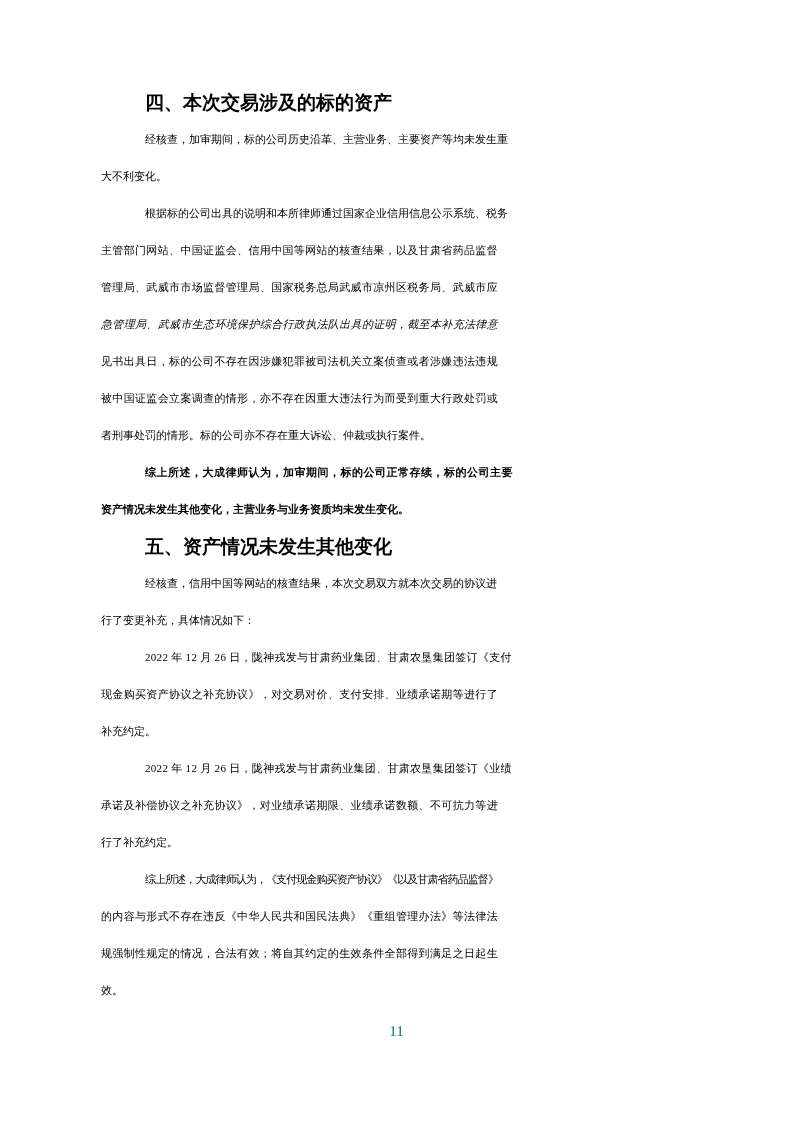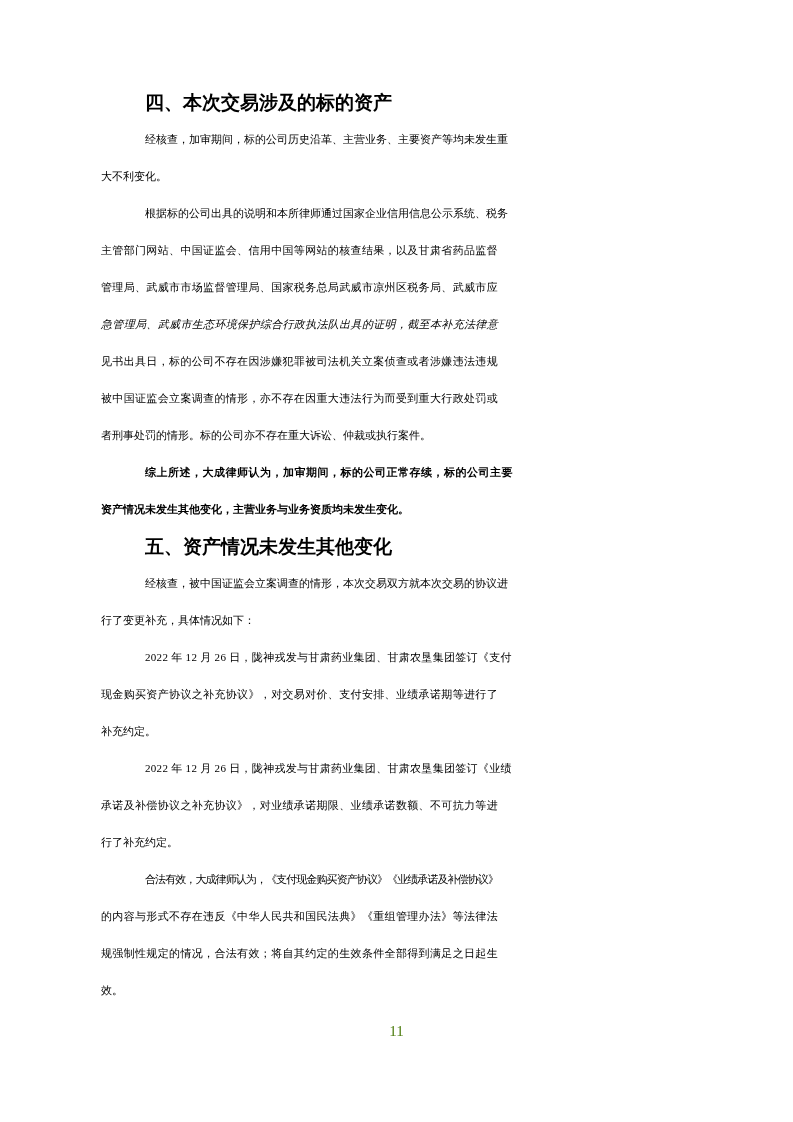--- a/index.html
+++ b/index.html
@@ -34,21 +34,21 @@
     font-weight: bold;
   }
   .block.body-bold .line { font-weight: bold; }
   .footer {
     position: absolute;
     left: 0; top: 1023px;
     width: 793px;
     text-align: center;
     font-size: 15px;
     line-height: 17px;
-    color: #4d7c0f;
+    color: #0f766e;
   }
 </style>
 </head>
 <body>
 
 <div class="page">
   <div class="content">
       <div class="block heading">
         <div class="line first"><span class="t">四、本次交易涉及的标的资产</span></div>
       </div>
@@ -66,34 +66,34 @@
         <div class="line"><span class="t">者刑事处罚的情形。标的公司亦不存在重大诉讼、仲裁或执行案件。</span></div>
       </div>
       <div class="block body-bold">
         <div class="line first fill"><span class="t" style="letter-spacing: 0.5px;">综上所述，大成律师认为，加审期间，标的公司正常存续，标的公司主要</span></div>
         <div class="line"><span class="t">资产情况未发生其他变化，主营业务与业务资质均未发生变化。</span></div>
       </div>
       <div class="block heading">
         <div class="line first"><span class="t">五、资产情况未发生其他变化</span></div>
       </div>
       <div class="block body">
-        <div class="line first fill"><span class="t" style="letter-spacing: 0px;">经核查，被中国证监会立案调查的情形，本次交易双方就本次交易的协议进</span></div>
+        <div class="line first fill"><span class="t" style="letter-spacing: 0px;">经核查，信用中国等网站的核查结果，本次交易双方就本次交易的协议进</span></div>
         <div class="line"><span class="t">行了变更补充，具体情况如下：</span></div>
       </div>
       <div class="block body">
         <div class="line first fill"><span class="t" style="letter-spacing: 0.3px;">2022 年 12 月 26 日，陇神戎发与甘肃药业集团、甘肃农垦集团签订《支付</span></div>
         <div class="line fill"><span class="t" style="letter-spacing: 0.342857px;">现金购买资产协议之补充协议》，对交易对价、支付安排、业绩承诺期等进行了</span></div>
         <div class="line"><span class="t">补充约定。</span></div>
       </div>
       <div class="block body">
         <div class="line first fill"><span class="t" style="letter-spacing: 0.3px;">2022 年 12 月 26 日，陇神戎发与甘肃药业集团、甘肃农垦集团签订《业绩</span></div>
         <div class="line fill"><span class="t" style="letter-spacing: 0.342857px;">承诺及补偿协议之补充协议》，对业绩承诺期限、业绩承诺数额、不可抗力等进</span></div>
         <div class="line"><span class="t">行了补充约定。</span></div>
       </div>
       <div class="block body">
-        <div class="line first fill"><span class="t" style="letter-spacing: -0.914286px;">合法有效，大成律师认为，《支付现金购买资产协议》《业绩承诺及补偿协议》</span></div>
+        <div class="line first fill"><span class="t" style="letter-spacing: -0.914286px;">综上所述，大成律师认为，《支付现金购买资产协议》《以及甘肃省药品监督》</span></div>
         <div class="line fill"><span class="t" style="letter-spacing: 0.342857px;">的内容与形式不存在违反《中华人民共和国民法典》《重组管理办法》等法律法</span></div>
         <div class="line fill"><span class="t" style="letter-spacing: 0.342857px; text-align: right;">规强制性规定的情况，合法有效；将自其约定的生效条件全部得到满足之日起生</span></div>
         <div class="line"><span class="t">效。</span></div>
       </div>
     </div>
   <div class="footer">11</div>
 </div>
 
 </body></html>

